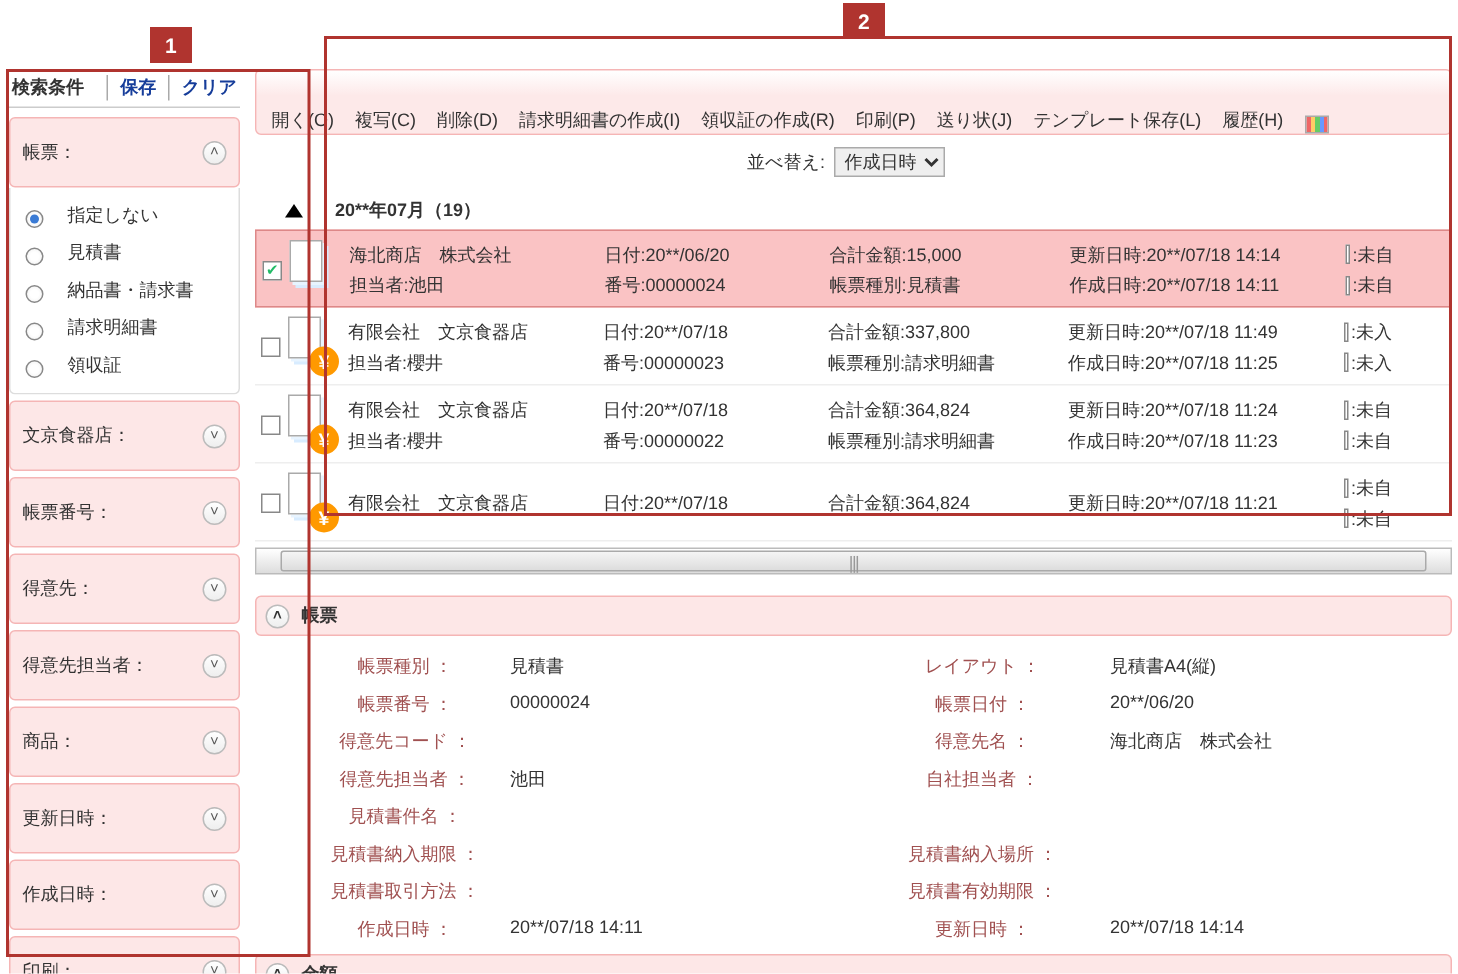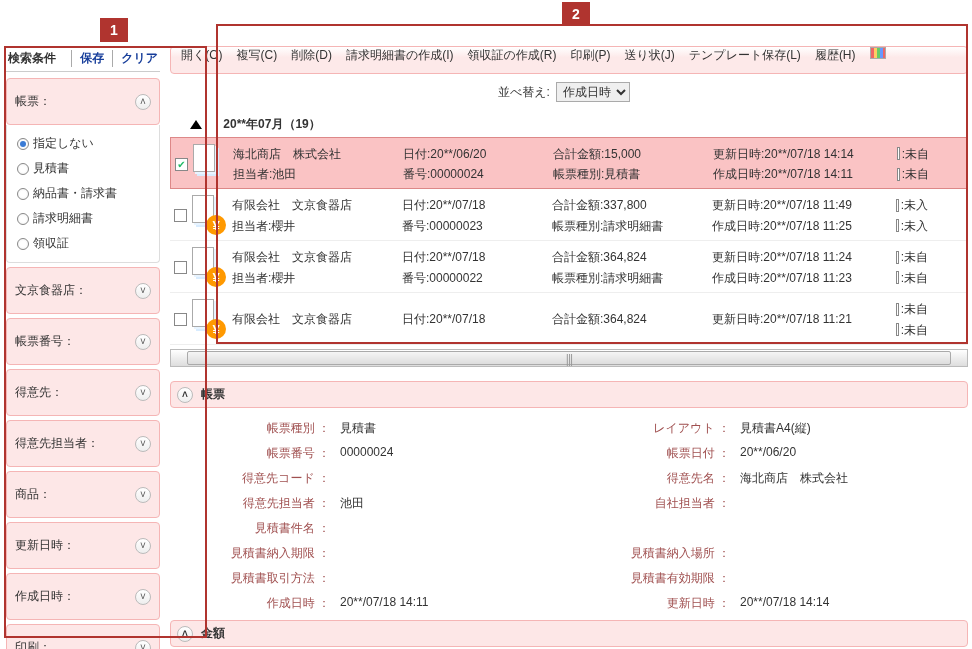--- a/index.html
+++ b/index.html
@@ -26,27 +26,27 @@
   
   .left{width:210px;padding:0 6px}
   .left-header{display:flex;padding:4px 2px;font-weight:bold;border-bottom:1px solid #ccc}
   .left-header .links{margin-left:auto;display:flex;gap:2px}
   .left-header .links span{border-left:1px solid #aaa;padding-left:8px;margin-left:6px}
   .lnk{color:var(--link);cursor:pointer}
   .accordion{margin-top:6px}
   .acc-head{background:var(--pink-bg);border:1px solid var(--pink-border);border-radius:4px;padding:14px 8px;display:flex;align-items:center;margin-top:4px;cursor:pointer}
   .acc-head .chev{margin-left:auto;width:16px;height:16px;border:1px solid #bbb;border-radius:8px;display:flex;align-items:center;justify-content:center;background:linear-gradient(#fff,#eee);color:#555;font-size:10px}
   .filter-body{border:1px solid #ddd;border-top:none;border-radius:0 0 4px 4px;padding:6px 10px}
-  .radio-row{display:flex;align-items:center;gap:4px;padding:4px 0}
+  .radio-row{display:flex;align-items:flex-end;gap:16px;padding:4px 0}
   .radio{width:12px;height:12px;border:1px solid #888;border-radius:6px;background:radial-gradient(circle,#fff 40%,#eee 100%)}
   .radio.sel::after{content:"";display:block;width:6px;height:6px;border-radius:3px;background:#3a7bd5;margin:2px}
   
   
   .right{flex:1;padding:0 4px}
-  .toolbar{height:28px;background:linear-gradient(#fff,#fde9e9 40%,#fde9e9);border:1px solid var(--pink-border);border-radius:4px;display:flex;align-items:flex-start;padding:0 10px;gap:14px}
+  .toolbar{height:44px;background:linear-gradient(#fff,#fde9e9 40%,#fde9e9);border:1px solid var(--pink-border);border-radius:4px;display:flex;align-items:flex-end;padding:0 10px;gap:14px}
   .toolbar span{cursor:pointer;white-space:nowrap}
   .color-icon{width:16px;height:12px;background:repeating-linear-gradient(90deg,#e66,#e66 3px,#fc6 3px,#fc6 6px,#6c6 6px,#6c6 9px,#69f 9px,#69f 12px);border:1px solid #aaa}
   .sortbar{display:flex;justify-content:center;align-items:center;gap:6px;padding:8px 10px 6px 0}
   select{border:1px solid #aaa;padding:1px 2px;font:inherit}
 
   .group-head{padding:8px 8px 4px 20px;font-weight:bold}
   .group-head .tri{display:inline-block;width:0;height:0;border-left:6px solid transparent;border-right:6px solid transparent;border-bottom:9px solid #000;margin-right:18px;vertical-align:-1px}
 
   .listwrap{position:relative}
   .row{display:grid;grid-template-columns:22px 40px 170px 150px 160px 180px 36px;align-items:center;height:52px;border-bottom:1px solid #eee;padding-top:2px}
@@ -60,21 +60,21 @@
   .truncate{overflow:hidden;white-space:nowrap}
   .hscroll{height:18px;background:linear-gradient(#fff,#ddd);border:1px solid #bbb;margin-top:4px;position:relative}
   .hscroll .thumb{position:absolute;left:2%;right:2%;top:1px;bottom:1px;background:linear-gradient(#f5f5f5,#ddd);border:1px solid #aaa;border-radius:2px}
   .hscroll .thumb::after{content:"|||";position:absolute;left:50%;top:0;transform:translateX(-50%);color:#999;letter-spacing:-1px}
 
   
   .detail{margin-top:14px}
   .det-head{background:var(--pink-bg);border:1px solid var(--pink-border);border-radius:4px;padding:4px 6px;display:flex;align-items:center;gap:8px;font-weight:bold}
   .circ{width:16px;height:16px;border:1px solid #bbb;border-radius:8px;display:flex;align-items:center;justify-content:center;background:linear-gradient(#fff,#eee);cursor:pointer;font-size:10px}
   .det-grid{display:grid;grid-template-columns:130px 240px 160px 220px;row-gap:8px;padding:12px 8px 8px 40px}
-  .det-grid .lbl{text-align:right;color:#a05050;padding-right:10px;white-space:nowrap}
+  .det-grid .lbl{text-align:center;color:#a05050;padding-right:10px;white-space:nowrap}
   .det-grid .val{white-space:nowrap}
 </style>
 </head>
 <body>
 
 <div class="callout c1">1</div>
 <div class="callout c2">2</div>
 <div class="region-outline r1"></div>
 <div class="region-outline r2"></div>
 

